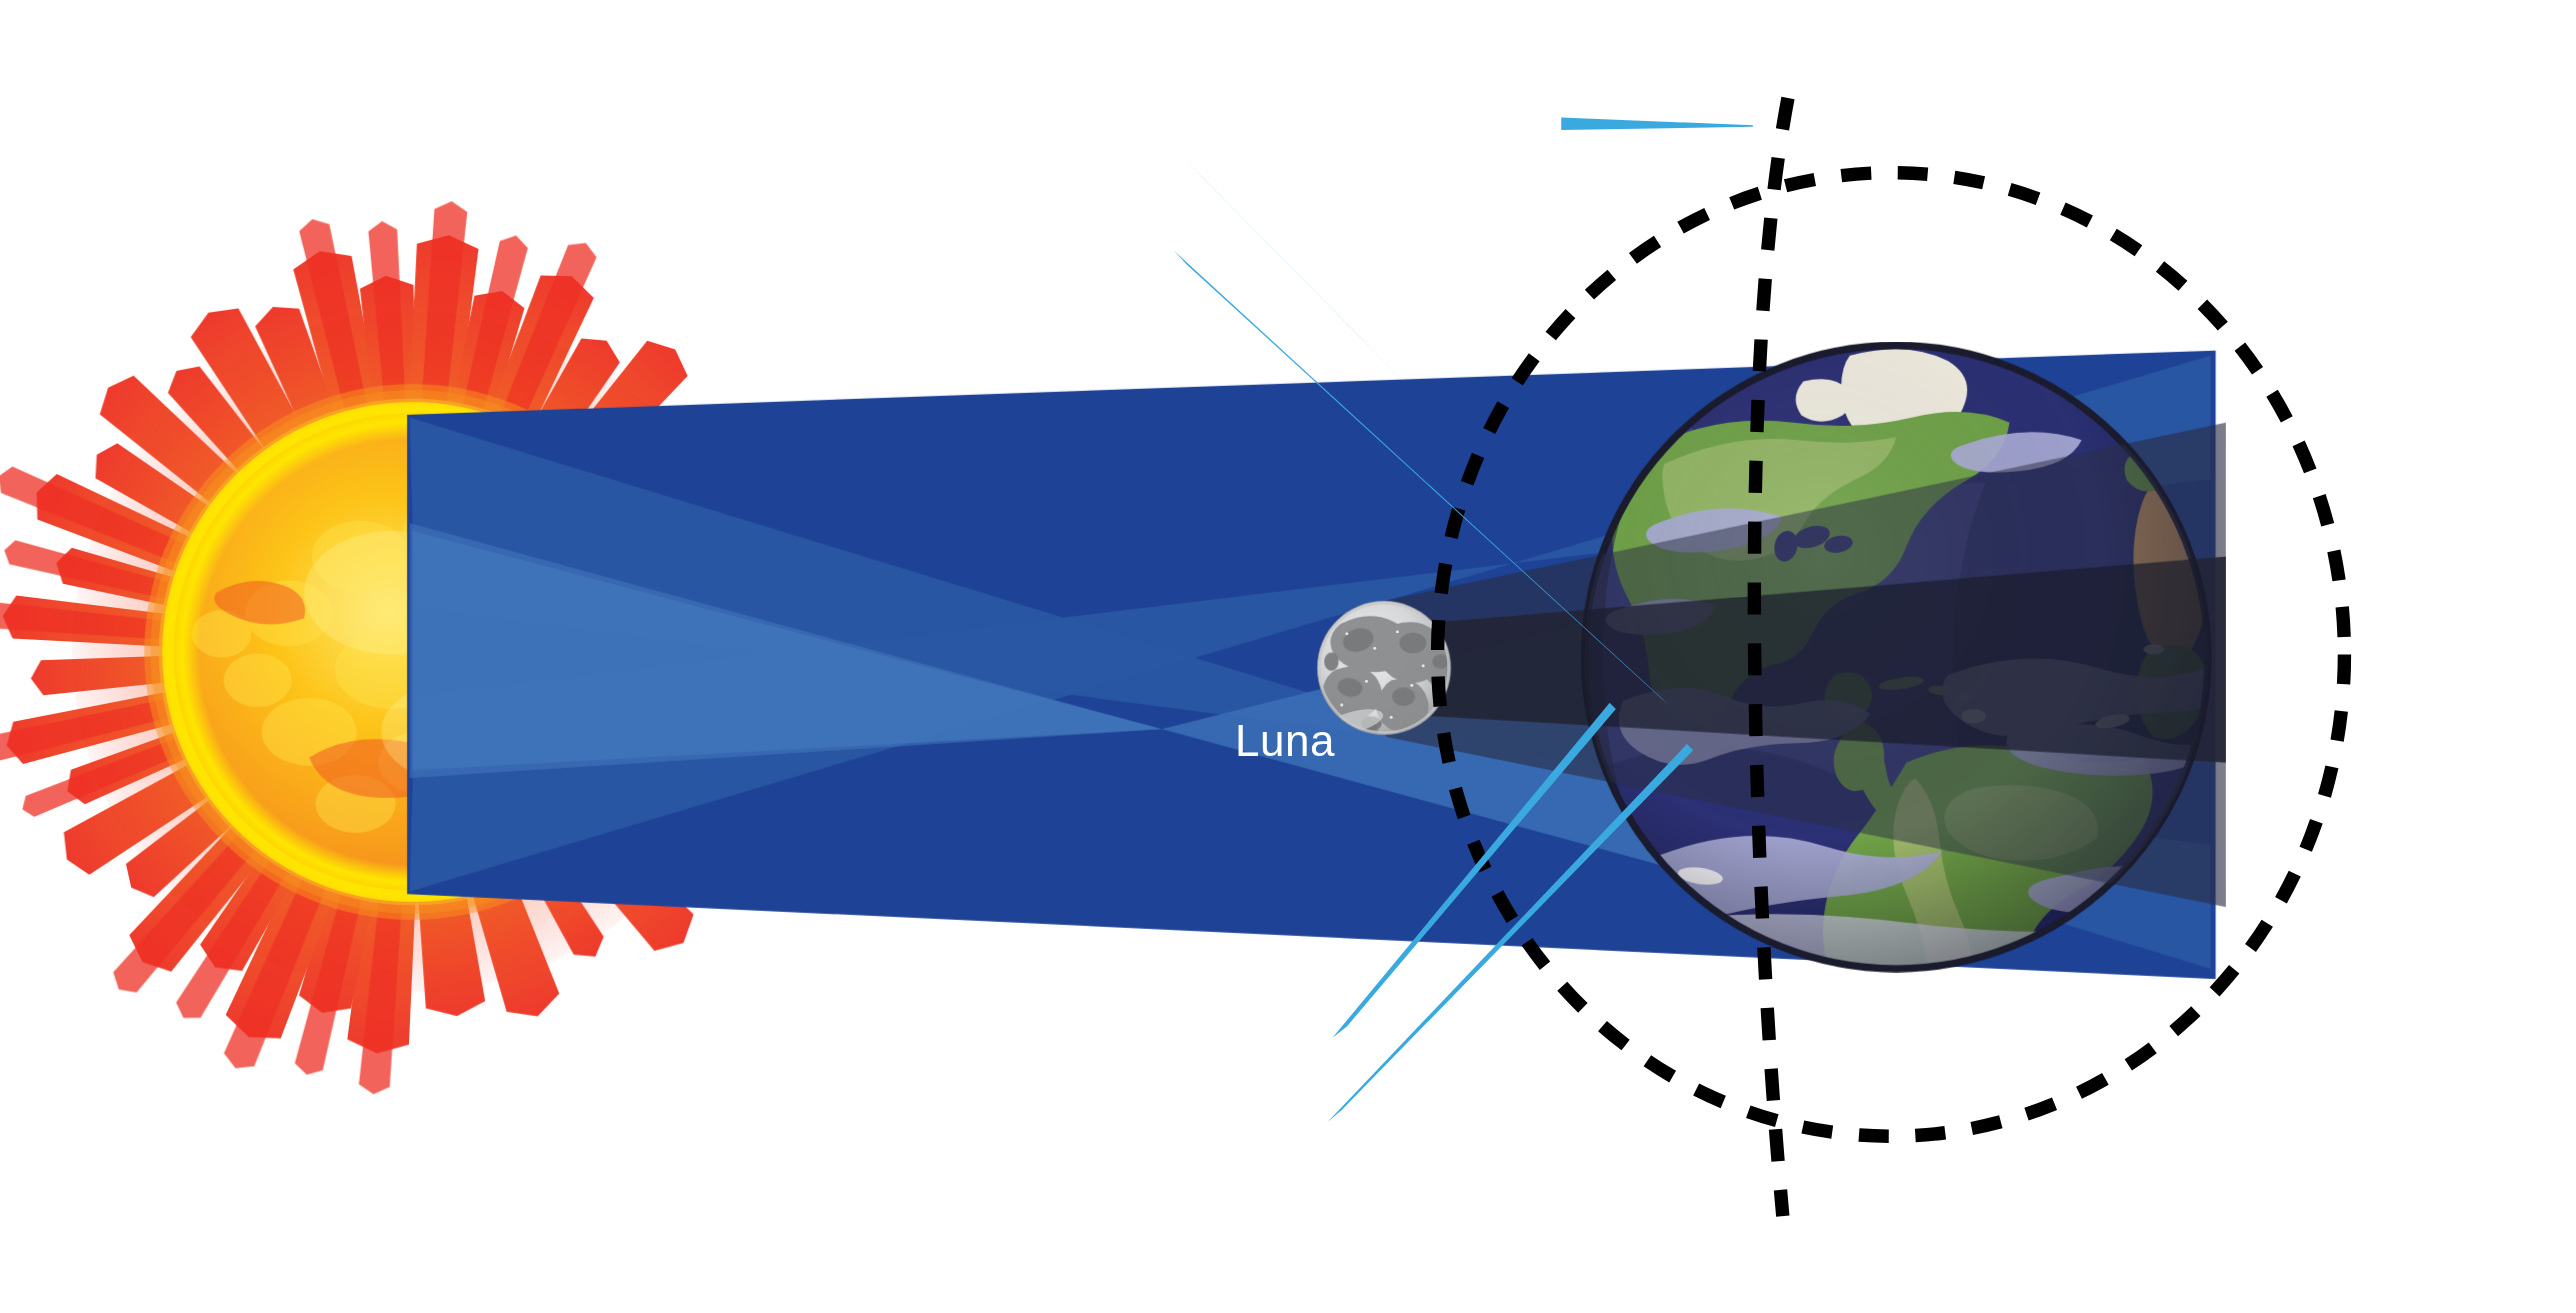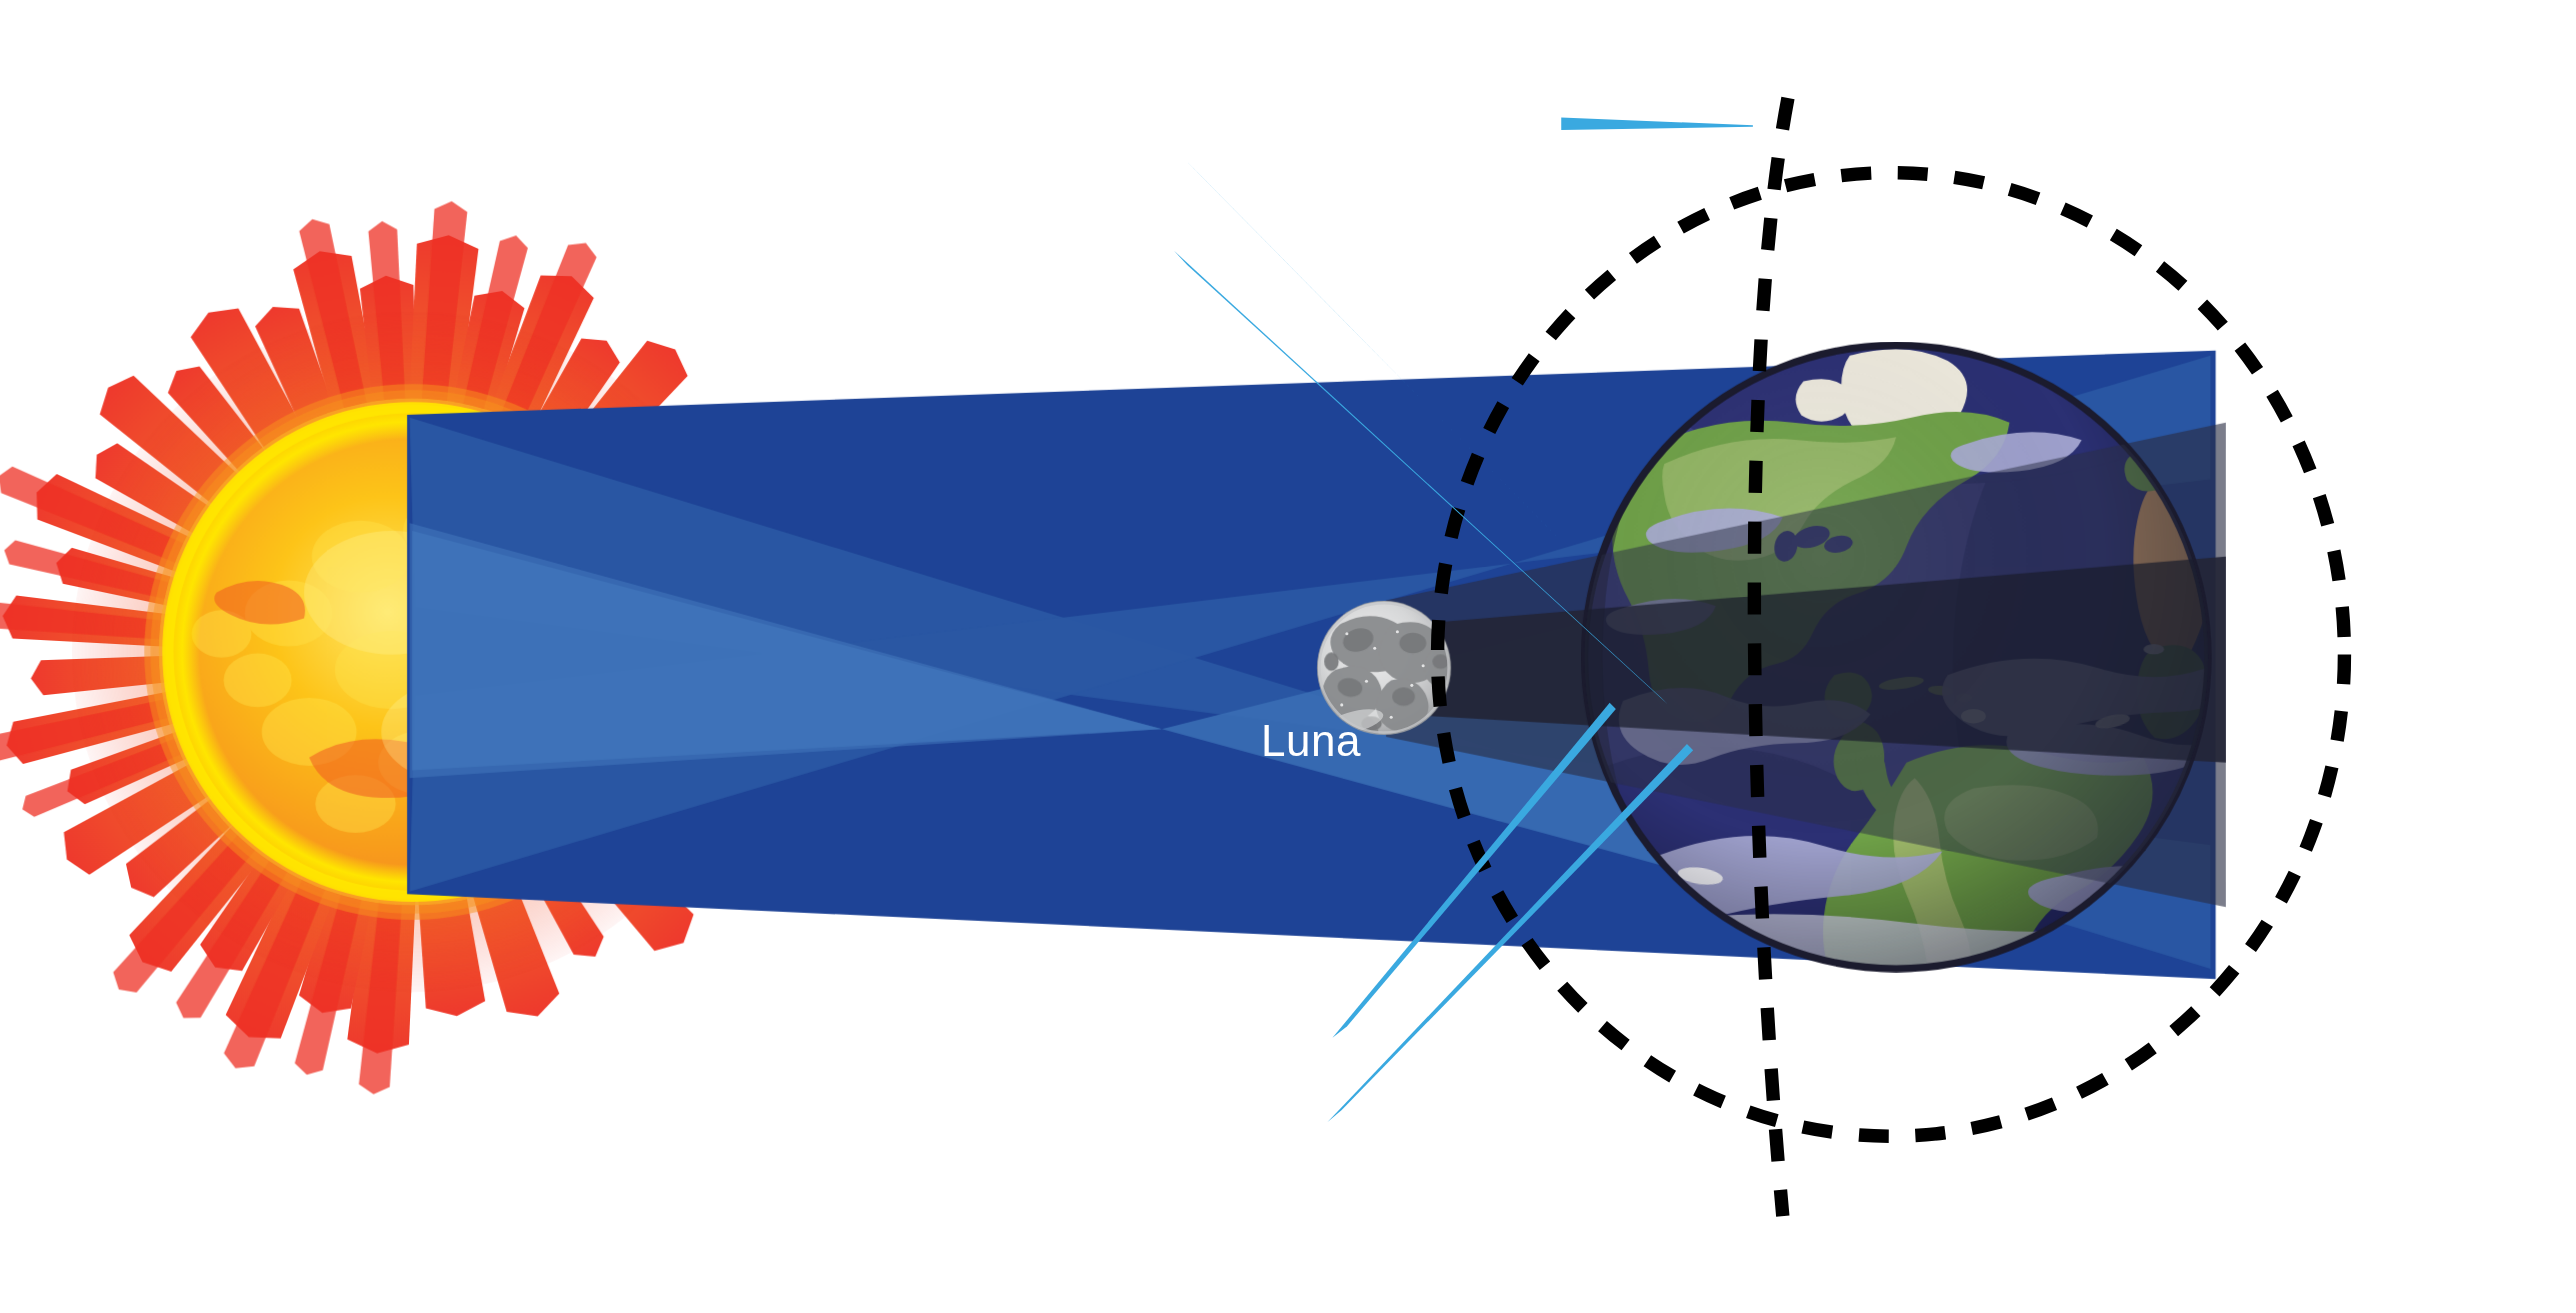--- a/index.html
+++ b/index.html
@@ -2,21 +2,21 @@
 <html style="font-size:8.2px"><head>
 <meta charset="utf-8">
 <title>Solar Eclipse Diagram</title>
 <style>
   html,body{margin:0;padding:0;background:#ffffff;}
   body{width:2718px;height:1314px;overflow:hidden;
        font-family:"Liberation Sans","DejaVu Sans",sans-serif;}
   #stage{position:relative;width:2718px;height:1314px;background:#ffffff;}
   #scene{position:absolute;left:0;top:0;width:2718px;height:1314px;}
   .lbl{position:absolute;color:#ffffff;font-family:"Liberation Sans","DejaVu Sans",sans-serif;
-       font-weight:400;white-space:nowrap;pointer-events:none;margin-left:26px;}
+       font-weight:400;white-space:nowrap;pointer-events:none;}
   #luna-label{left:1235px;top:716px;font-size:44px;letter-spacing:0.5px;}
 </style>
 </head>
 <body>
 
 <div id="stage">
 
   <svg id="scene" viewBox="0 0 5275 2550" xmlns="http://www.w3.org/2000/svg">
     <defs>
       <radialGradient id="gSunCore" cx="45%" cy="42%" r="62%">

